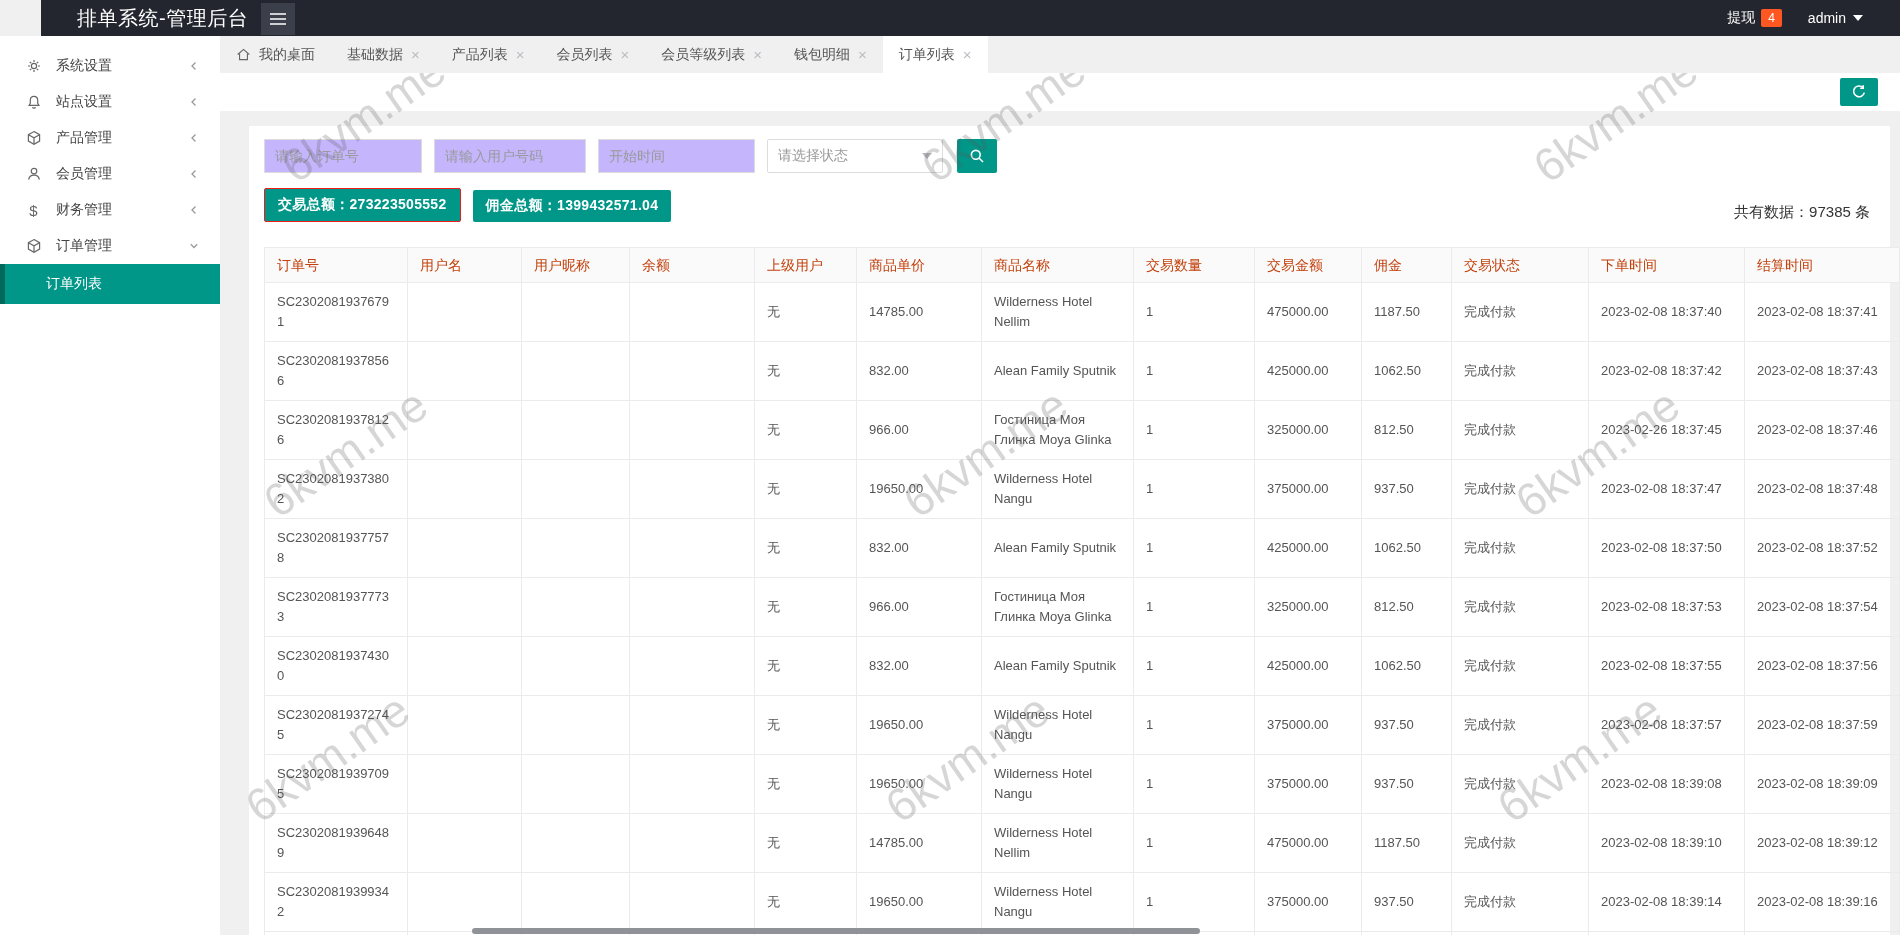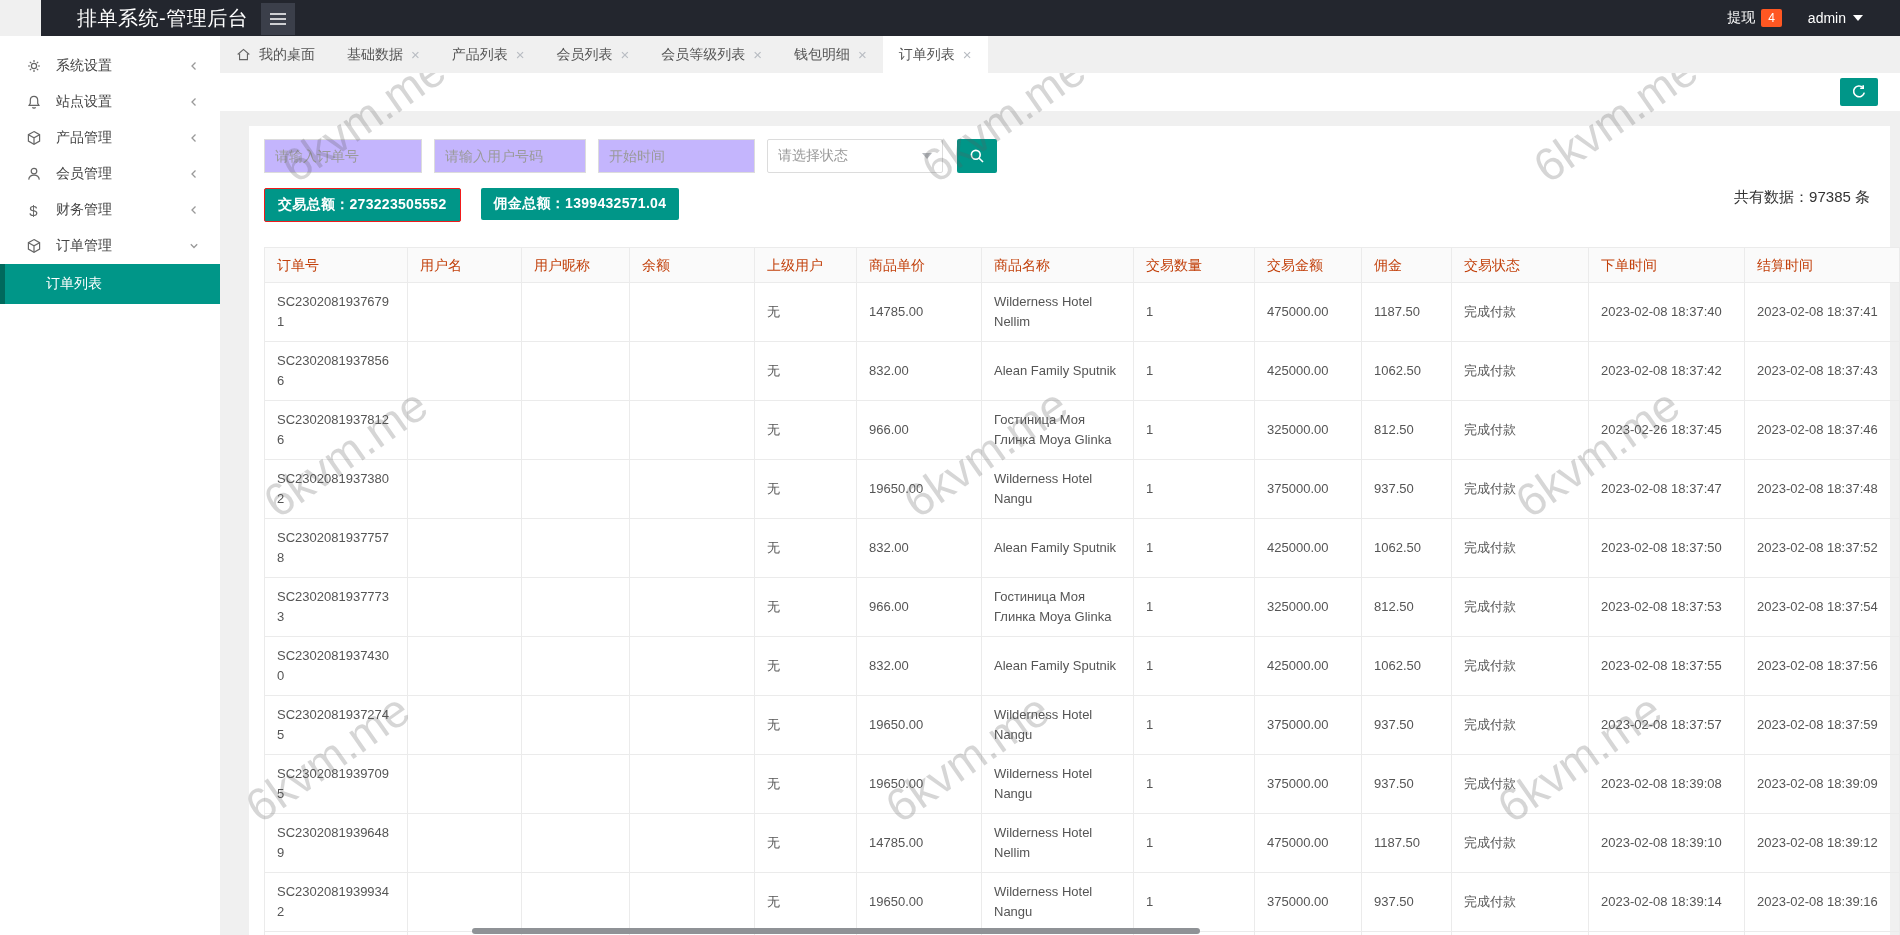--- a/index.html
+++ b/index.html
@@ -39,21 +39,21 @@
   
   .card { position:absolute; left:249px; right:10px; top:126px; bottom:0; background:#fff; padding:13px 15px 0 15px; z-index:1; }
   .filters { display:flex; align-items:center; gap:12px; }
   .f-input { height:34px; border:1px solid #dcdcdc; border-radius:0; padding:0 10px; font-size:14px; color:#333; outline:none; background:#c4b5fd; }
   .f-input::placeholder { color:#9a9a9a; }
   .w1 { width:158px; } .w2 { width:152px; } .w3 { width:157px; }
   .f-select { width:176px; height:34px; border:1px solid #dcdcdc; border-radius:2px; padding:0 10px; font-size:14px; color:#9a9a9a; display:flex; align-items:center; cursor:pointer; background:#fff; }
   .caret-down { width:0; height:0; border-left:5px solid transparent; border-right:5px solid transparent; border-top:6px solid #b6b9be; margin-left:auto; }
   .search-btn { width:40px; height:34px; background:#009688; border:none; border-radius:2px; display:flex; align-items:center; justify-content:center; margin-left:2px; cursor:pointer; }
   
-  .stats { margin-top:15px; display:flex; align-items:flex-start; gap:20px; }
+  .stats { margin-top:15px; display:flex; align-items:flex-end; gap:12px; }
   .badge { background:#009688; color:#fff; font-size:14px; font-weight:700; padding:7px 13px; border-radius:2px; letter-spacing:0.3px; }
   .badge.red-border { border:1px solid #f01b1b; }
   .count { margin-left:auto; font-size:15px; color:#333; padding-right:5px; }
   
   .table-wrap { margin-top:25px; }
   table { width:100%; border-collapse:collapse; table-layout:fixed; }
   th { background:#fafafa; border:1px solid #ebebeb; font-weight:normal; color:#c2410c; font-size:14px; text-align:left; padding:8px 12px; line-height:18px; white-space:nowrap; overflow:hidden; }
   td { border:1px solid #ebebeb; color:#555; font-size:13px; text-align:left; padding:9px 12px; line-height:20px; word-wrap:break-word; }
   
   .watermarks { position:absolute; left:220px; top:36px; right:0; bottom:0; pointer-events:none; z-index:9; overflow:hidden; }

